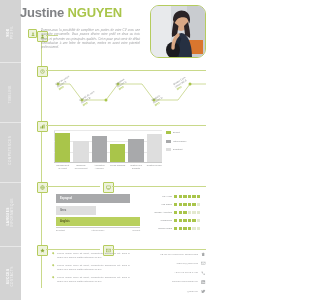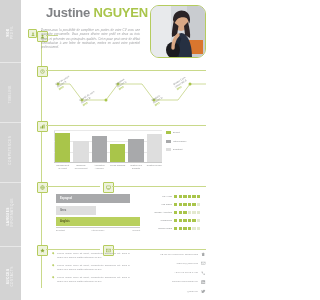--- a/index.html
+++ b/index.html
@@ -28,21 +28,21 @@
   .spine{position:absolute;left:41px;top:30px;width:1px;height:258px;background:#c9d98a;}
   .node{
     position:absolute;width:9px;height:9px;left:37px;
     background:#eef3dc;border:1px solid #b5cc5e;border-radius:1px;
     display:flex;align-items:center;justify-content:center;
   }
   .node svg{display:block;}
   .node-rule{position:absolute;left:46px;height:1px;background:#c9d98a;}
 
   
-  .hdr{position:absolute;left:46px;top:6px;width:120px;}
+  .hdr{position:absolute;left:20px;top:6px;width:120px;}
   .name{font-size:13px;font-weight:bold;line-height:14px;letter-spacing:-.2px;}
   .name .first{color:#808285;}
   .name .last{color:#a9c54a;}
   .profile-row{position:absolute;left:28px;top:28px;width:112px;display:flex;gap:4px;}
   .chip{
     width:7px;height:7px;flex:0 0 7px;background:#eef3dc;
     border:1px solid #b5cc5e;border-radius:1px;margin-top:1px;
     display:flex;align-items:center;justify-content:center;
   }
   .profile-text{

